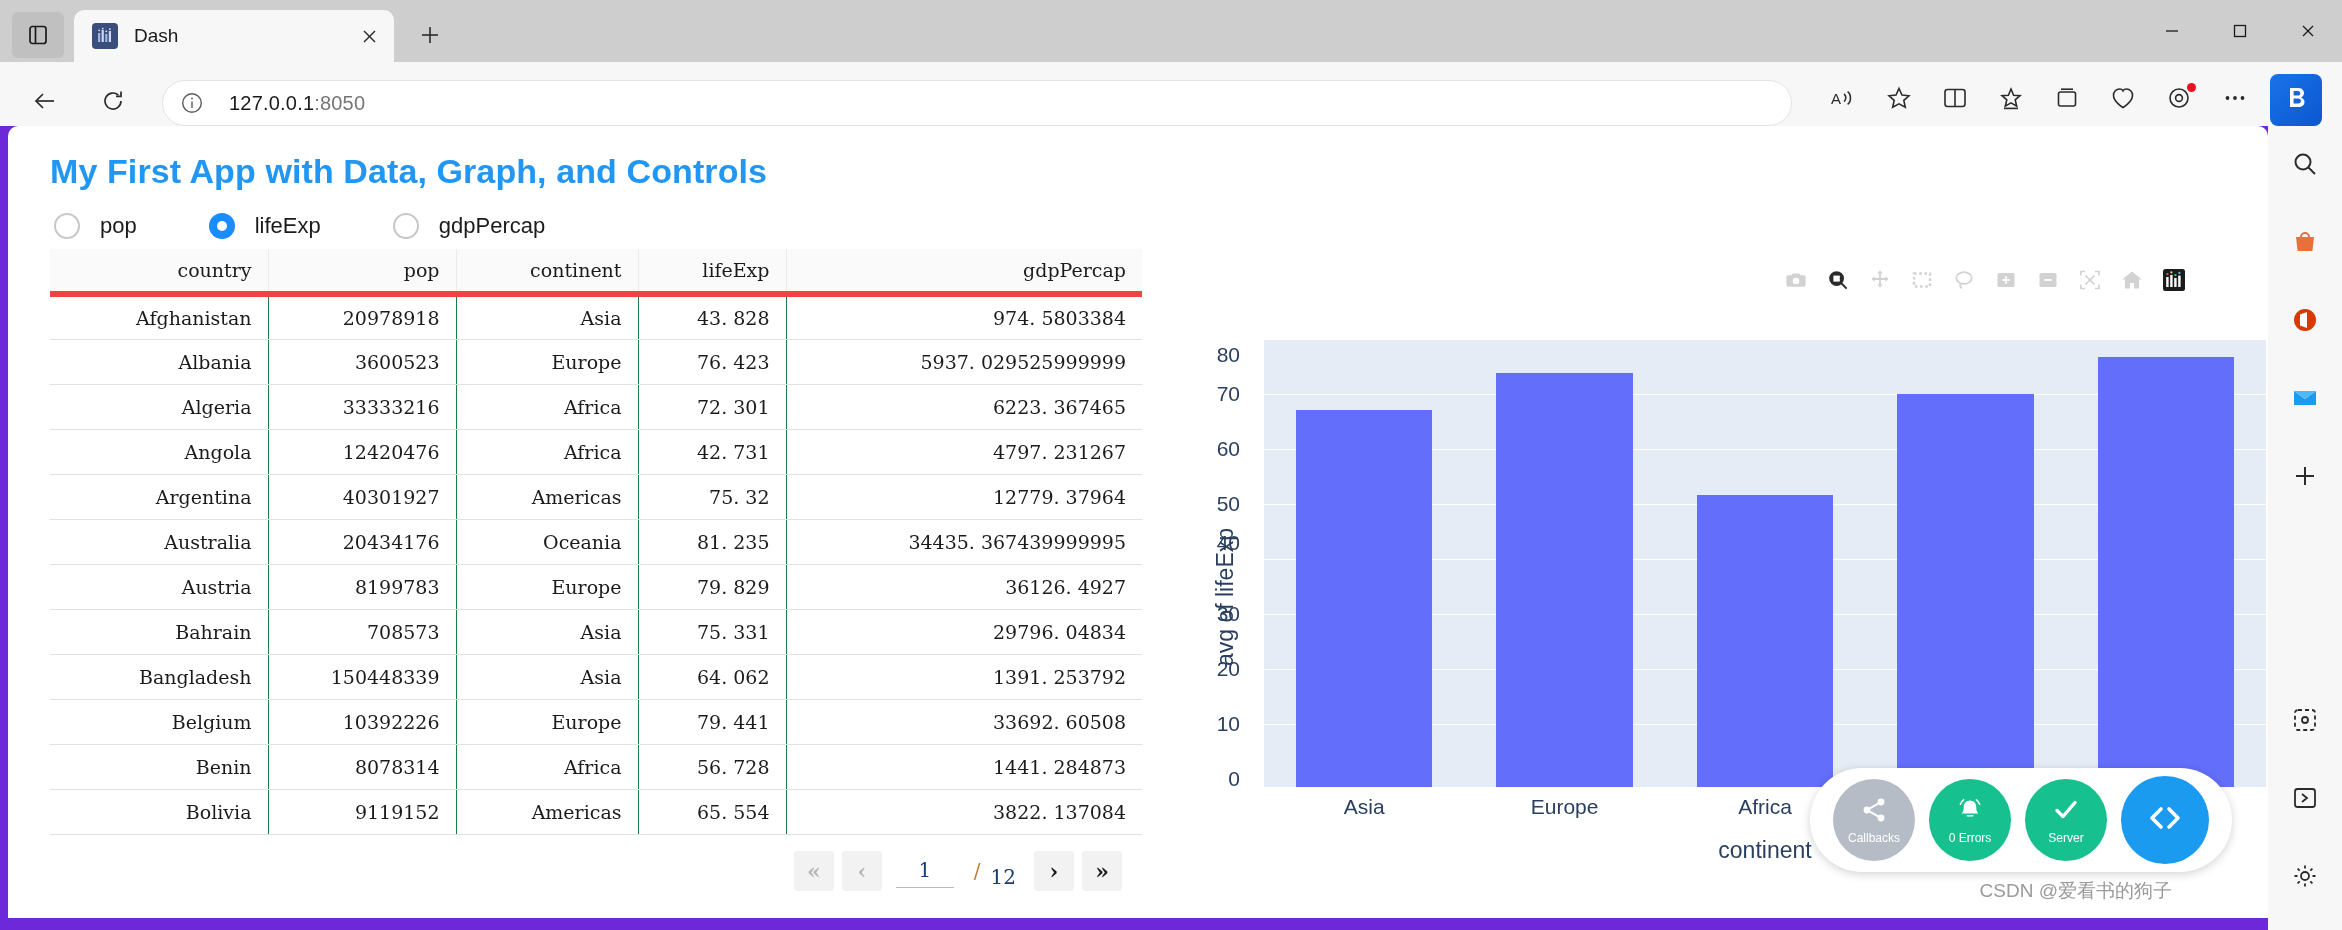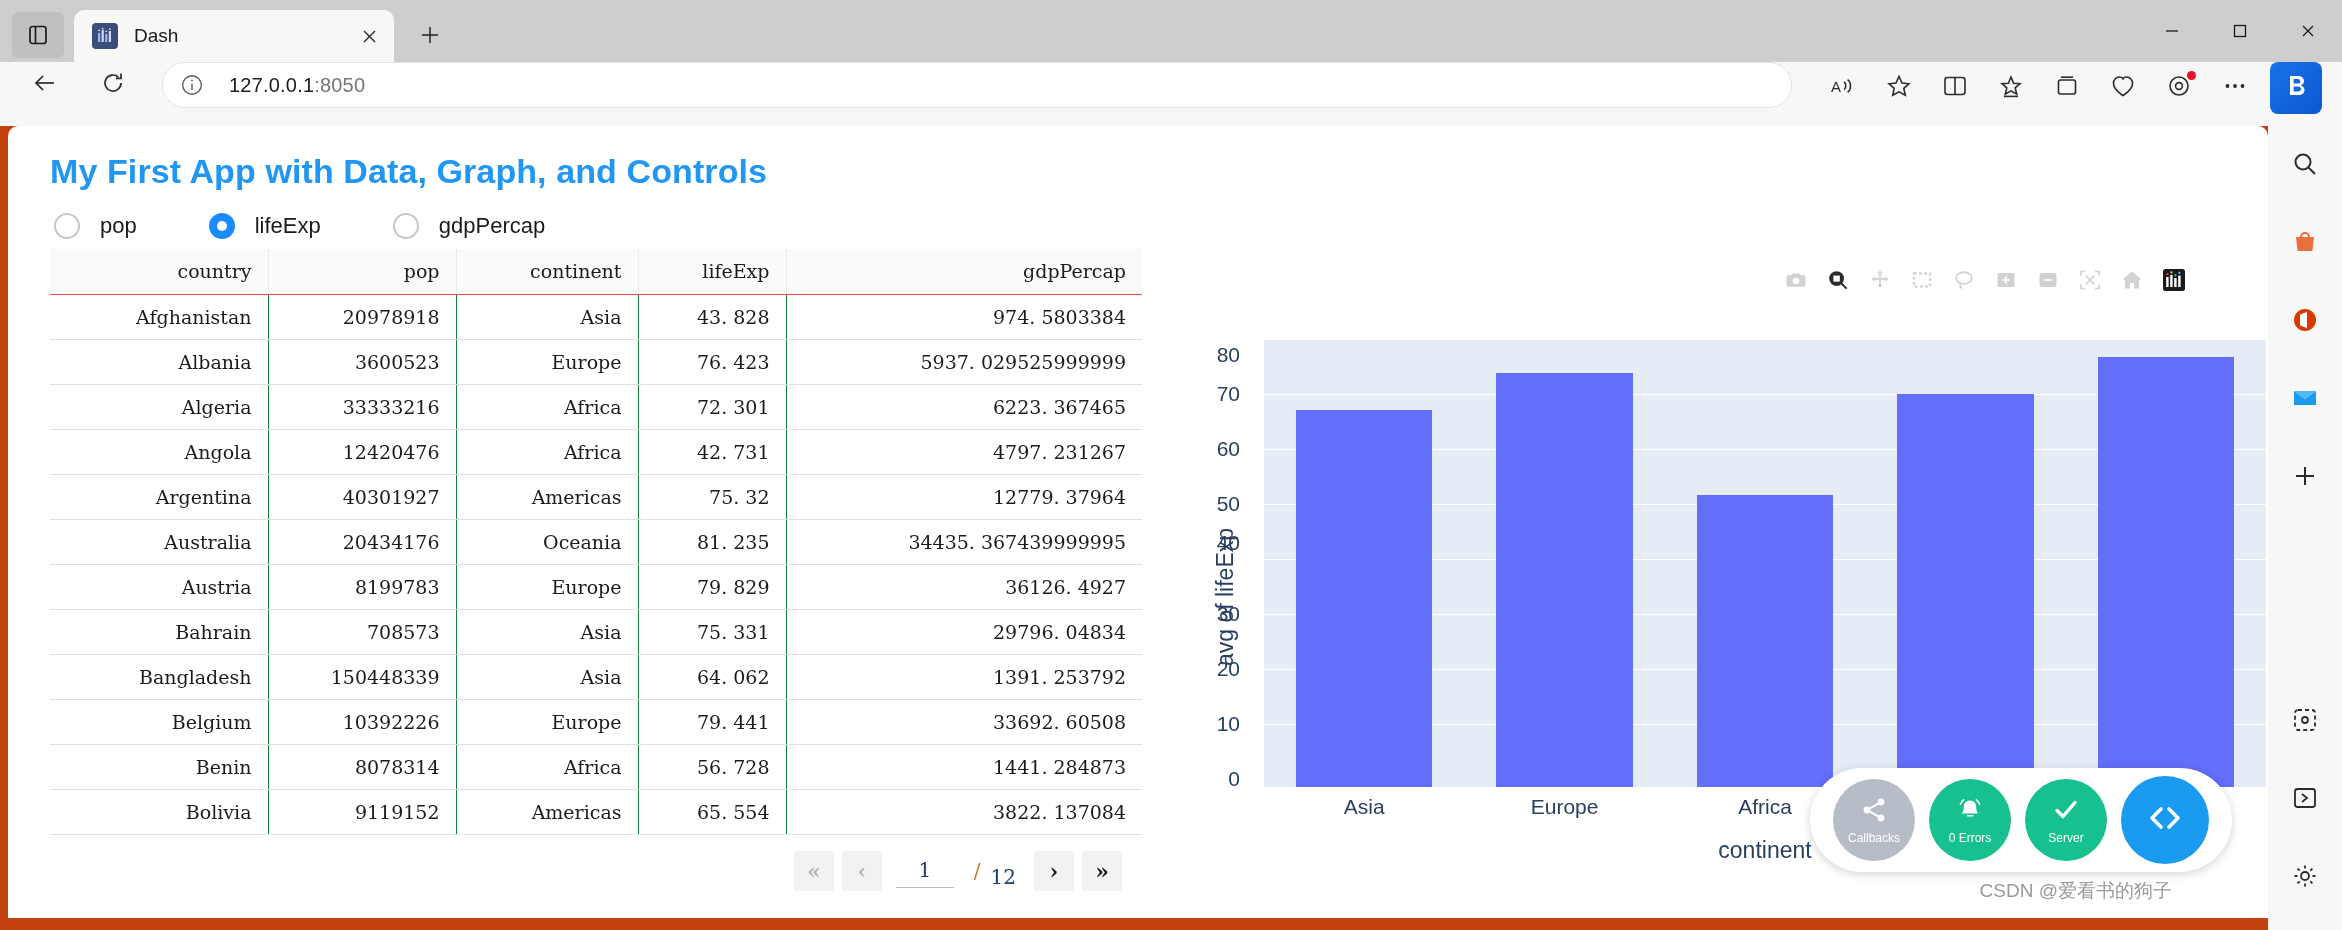--- a/index.html
+++ b/index.html
@@ -4,21 +4,21 @@
 <style>
   * { box-sizing: border-box; margin: 0; padding: 0; }
   html, body {
     width: 2342px; height: 930px;
     overflow: hidden;
     background: #ffffff;
     font-family: "Liberation Sans", sans-serif;
   }
 
   
-  .window { position: relative; width: 2342px; height: 930px; background: #c2410c; }
+  .window { position: relative; width: 2342px; height: 930px; background: #6d28d9; }
 
   .titlebar {
     position: absolute; left: 0; top: 0; width: 2342px; height: 62px;
     background: #cecece;
   }
   .tabstrip { position: absolute; left: 0; top: 6px; height: 56px; display: flex; align-items: flex-end; }
 
   .tab-list-btn {
     width: 52px; height: 46px; margin-left: 12px; margin-bottom: 4px;
     display: flex; align-items: center; justify-content: center;
@@ -53,21 +53,21 @@
 
   .wincontrols {
     position: absolute; right: 0; top: 0; height: 62px; display: flex; align-items: center;
   }
   .wc { width: 68px; height: 62px; display: flex; align-items: center; justify-content: center; color: #1a1a1a; }
   .wc svg { display:block; }
 
   
   .toolbar {
     position: absolute; left: 0; top: 62px; width: 2342px; height: 64px;
-    background: #f7f7f7; display: flex; align-items: flex-start;
+    background: #f7f7f7; display: flex; align-items: flex-end;
   }
   .tb-icon {
     width: 46px; height: 46px; flex: 0 0 auto;
     display: flex; align-items: center; justify-content: center;
     border-radius: 6px; color: #2b2b2b;
   }
   .tb-icon.first { margin-left: 22px; }
   .tb-icon + .tb-icon { margin-left: 22px; }
 
   .omnibox {
@@ -147,21 +147,21 @@
   
   table.dash-table { width: 100%; border-collapse: collapse; table-layout: fixed; }
   table.dash-table th, table.dash-table td {
     font-family: "DejaVu Serif", "Liberation Serif", serif;
     font-size: 19px; color: #1b1b1b; text-align: right;
     padding: 0 16px; height: 45px; white-space: nowrap; overflow: hidden;
     border-bottom: 1px solid #e2e2e2;
   }
   table.dash-table th {
     background: #fafafa; font-weight: normal;
-    border-bottom: 1px solid #ef4444; border-right: 1px solid #ebebeb;
+    border-bottom: 6px solid #ef4444; border-right: 1px solid #ebebeb;
   }
   table.dash-table td { border-right: 1px solid #15803d; }
   table.dash-table th:last-child, table.dash-table td:last-child { border-right: none; }
   table.dash-table tr td:first-child, table.dash-table tr th:first-child { border-left: none; }
   .col-country { width: 218px; }
   .col-pop     { width: 188px; }
   .col-cont    { width: 182px; }
   .col-life    { width: 148px; }
   .col-gdp     { width: 356px; }
 

